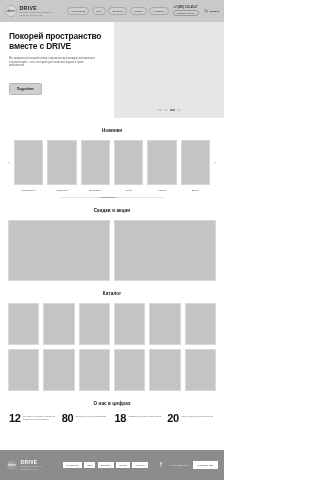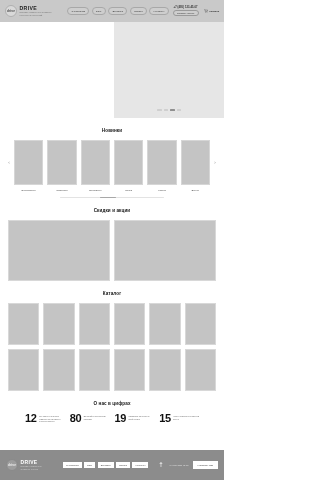--- a/index.html
+++ b/index.html
@@ -152,21 +152,21 @@
     grid-template-columns: repeat(6, 1fr);
     gap: 4px 4px;
   }
   .cat-card {
     height: 42px; background: #c4c4c4; border: 0.5px solid #d8d8d8;
   }
 
   
   .stats {
     display: flex; justify-content: space-between;
-    padding: 0 25px; margin-top: 7px; gap: 5px;
+    padding: 0 9px; margin-top: 7px; gap: 5px;
   }
   .stat { display: flex; align-items: flex-start; gap: 2.5px; flex: 1 1 0; }
   .stat-num {
     font-size: 11px; font-weight: bold; color: #111111;
     line-height: 10px; letter-spacing: -0.4px;
   }
   .stat-desc {
     font-size: 2.05px; color: #5c5c5c; line-height: 2.8px;
     padding-top: 1.5px;
   }
@@ -232,20 +232,25 @@
         <path d="M1 2h2.2l2.1 8.2h7.4l2-6H4.4" fill="none" stroke="#3c3c3c" stroke-width="1.4"></path>
         <circle cx="6.4" cy="13" r="1.3" fill="#3c3c3c"></circle>
         <circle cx="12" cy="13" r="1.3" fill="#3c3c3c"></circle>
       </svg>
       <span class="utils-label">Корзина</span>
     </div>
   </div>
 </div>
 
 <div class="hero">
+  <div class="hero-left">
+    <div class="hero-title">Покорей пространство вместе с DRIVE</div>
+    <div class="hero-sub">Мы предлагаем большой выбор снаряжения для походов, велопрогулок и путешествий — всё, что нужно для активного отдыха и ярких впечатлений.</div>
+    <div class="hero-btn">Подробнее</div>
+  </div>
   <div class="hero-media">
     <div class="hero-dots">
       <div class="hero-dot"></div>
       <div class="hero-dot"></div>
       <div class="hero-dot active"></div>
       <div class="hero-dot"></div>
     </div>
   </div>
 </div>
 
@@ -318,25 +323,25 @@
 <div class="stats">
   <div class="stat">
     <div class="stat-num">12</div>
     <div class="stat-desc">лет работы на рынке товаров для активного отдыха и спорта</div>
   </div>
   <div class="stat">
     <div class="stat-num">80</div>
     <div class="stat-desc">моделей в постоянном наличии</div>
   </div>
   <div class="stat">
-    <div class="stat-num">19</div>
+    <div class="stat-num">18</div>
     <div class="stat-desc">дилерских центров по всей стране</div>
   </div>
   <div class="stat">
-    <div class="stat-num">15</div>
+    <div class="stat-num">20</div>
     <div class="stat-desc">тысяч довольных клиентов за год</div>
   </div>
 </div>
 
 <div class="footer">
   <div class="brand">
     <div class="logo-circle">
       <span class="logo-mark">drive</span>
     </div>
     <div class="brand-text">

